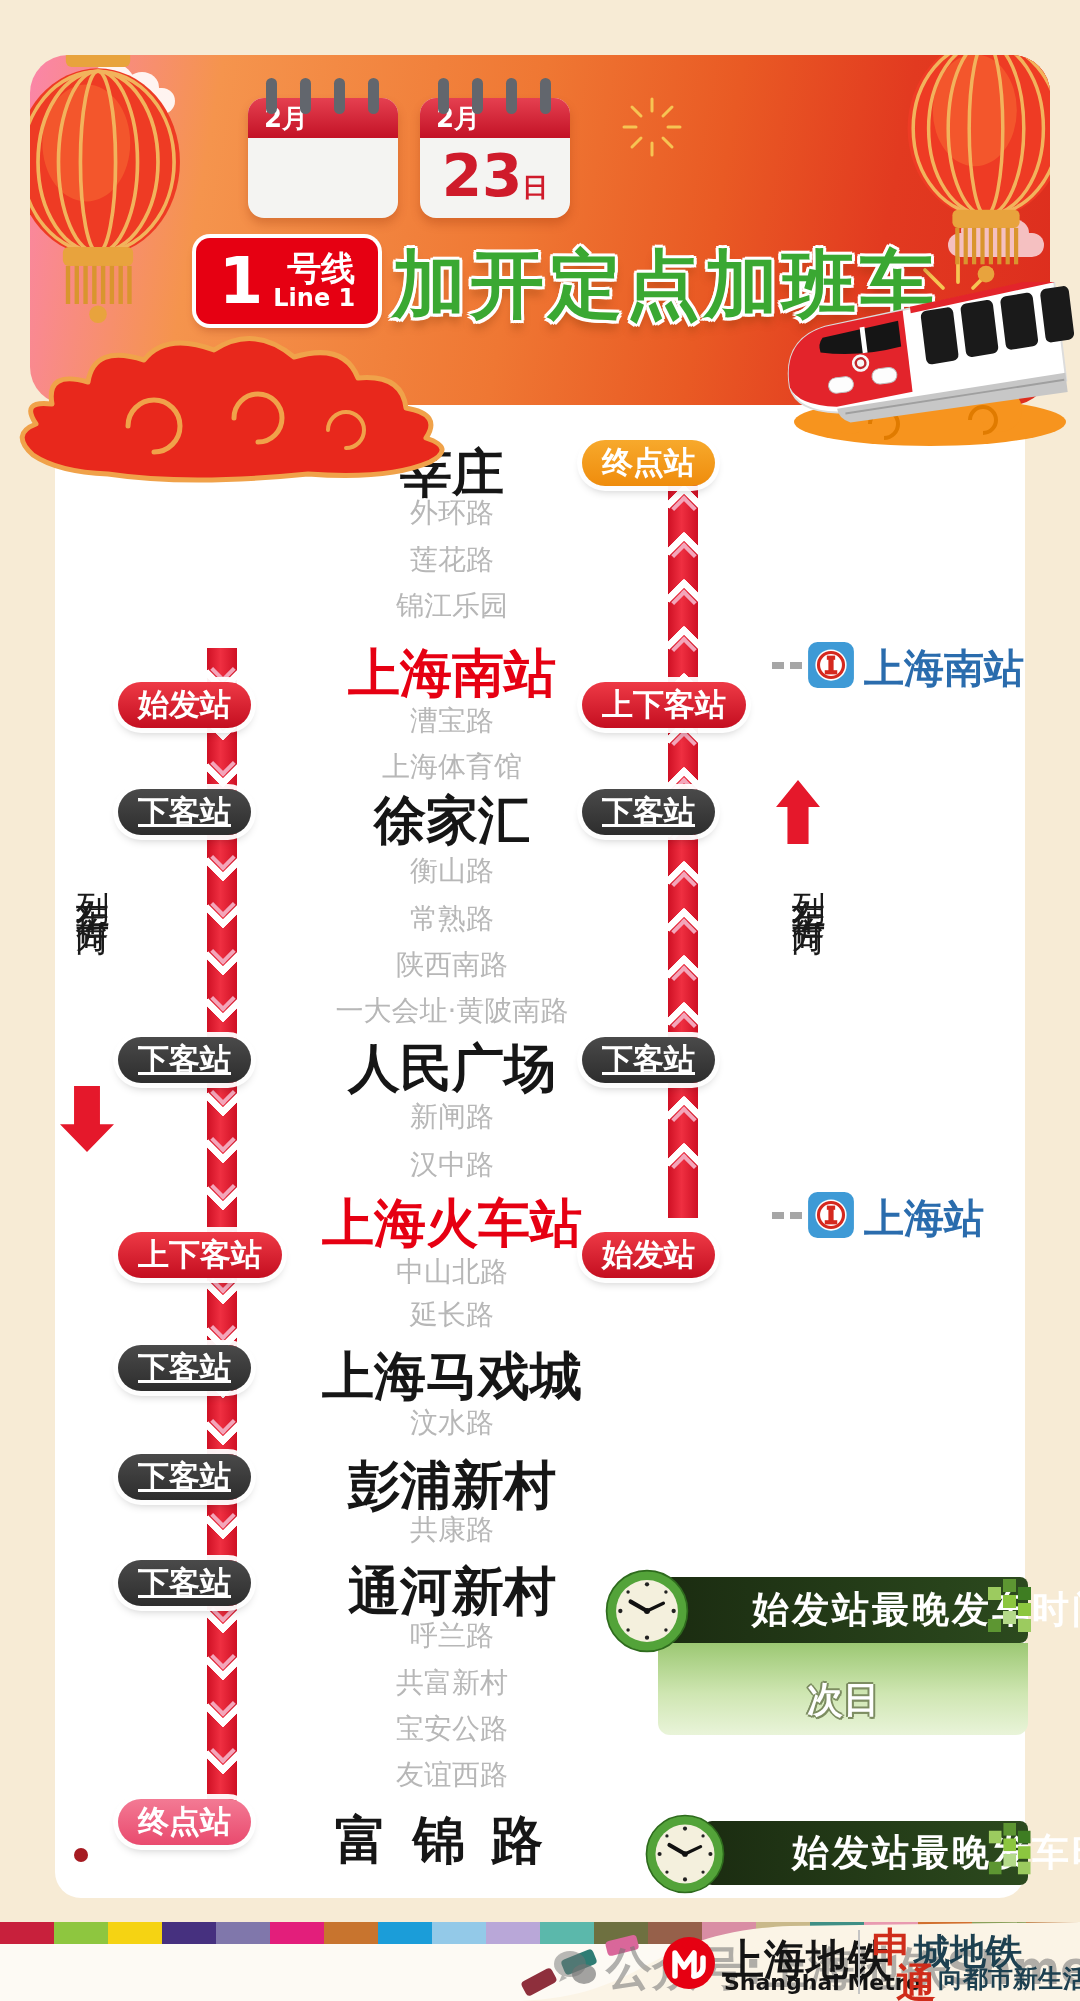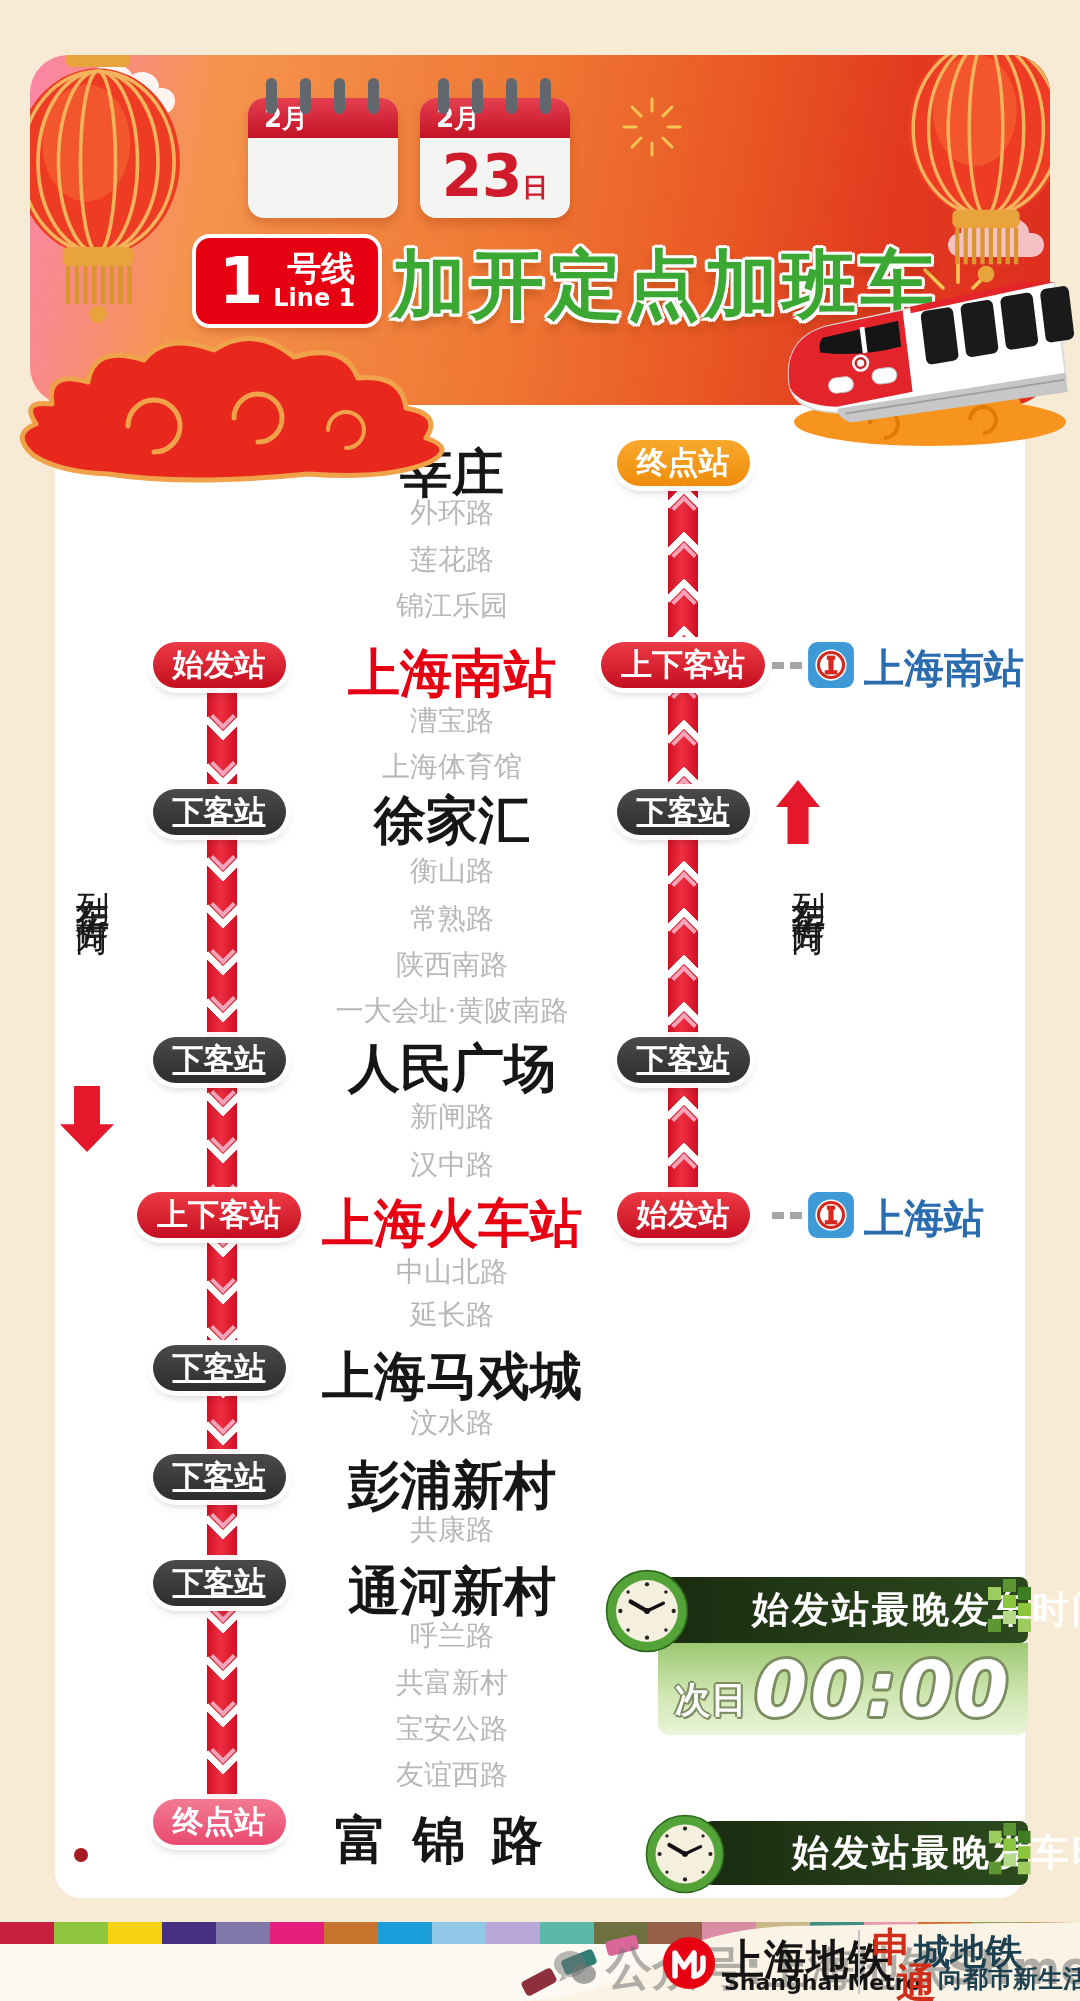--- a/index.html
+++ b/index.html
@@ -43,25 +43,25 @@
   .chev{position:absolute;left:50%;width:21px;height:21px;margin-left:-13px;
     border-right:7px solid #fff;border-bottom:7px solid #fff;border-radius:2px;}
   .chev::after{content:"";position:absolute;right:1.5px;bottom:1.5px;width:14px;height:14px;
     border-right:4.5px solid #f3a6ba;border-bottom:4.5px solid #f3a6ba;}
   .chev.down{transform:rotate(45deg);}
   .chev.up{transform:rotate(-135deg);}
 
   .pill{display:inline-flex;align-items:center;justify-content:center;height:46px;padding:0 20px;
     border-radius:26px;color:#fff;font-size:31px;font-weight:700;white-space:nowrap;
     box-shadow:0 0 0 5px rgba(255,255,255,.95),0 5px 10px rgba(0,0,0,.22);}
-  .pill.red{background:linear-gradient(#ee3a46,#c40e20);}
+  .pill.red{background:linear-gradient(#ee3a46,#c40e20);margin-top:40px;}
   .pill.dark{background:linear-gradient(#4a4a4a,#2d2d2d);text-decoration:underline;}
   .pill.orange{background:linear-gradient(#f7a92c,#ef8c0c);}
   .pill.pink{background:linear-gradient(#f37a94,#e94a6e);}
-  .badge-wrap{left:118px;width:202px;display:flex;justify-content:center;z-index:4;}
+  .badge-wrap{left:118px;width:202px;display:flex;z-index:4;}
   .badge-wrap.right{left:582px;}
 
   .major{left:250px;width:404px;text-align:center;font-size:52px;font-weight:800;color:#161616;z-index:3;white-space:nowrap;}
   .major.red{color:#e60012;}
   .major.spread{letter-spacing:26px;}
   .minor{left:250px;width:404px;text-align:center;font-size:28px;color:#b7b7b7;z-index:3;white-space:nowrap;}
 
   .dashes{width:30px;border-top:7px dashed #a6a6a6;z-index:3;}
   .blue-label{font-size:40px;font-weight:800;color:#2a6cad;z-index:3;white-space:nowrap;}
 
@@ -382,21 +382,20 @@
     <rect x="15" y="16" width="13" height="13" fill="#8cc63f"></rect>
       <rect x="30" y="8" width="13" height="13" fill="#3e7d22"></rect>
     <rect x="30" y="24" width="13" height="13" fill="#8cc63f"></rect>
       <rect x="15" y="32" width="13" height="13" fill="#b4da8a"></rect>
     <rect x="0" y="40" width="13" height="13" fill="#5d9632"></rect>
       <rect x="30" y="40" width="13" height="13" fill="#9ccb5f"></rect>
   </svg>
 </div>
 <div class="abs gpanel" style="left:658px;top:1643px;width:370px;height:92px;">
   <span class="time-prefix">次日</span>
-  <span class="time-big">00:00</span>
 </div>
 <svg class="abs clockbox" style="left:604px;top:1568px;" width="86" height="86" viewBox="0 0 100 100">
   <circle cx="50" cy="50" r="47" fill="#53a339"></circle>
     <circle cx="50" cy="50" r="47" fill="none" stroke="#2e6b1d" stroke-width="2"></circle>
   <circle cx="50" cy="50" r="36" fill="#f4f0dd"></circle>
   <g fill="#222">
       <circle cx="50" cy="19" r="2.5"></circle>
       <circle cx="50" cy="81" r="2.5"></circle>
       <circle cx="19" cy="50" r="2.5"></circle>
       <circle cx="81" cy="50" r="2.5"></circle>

